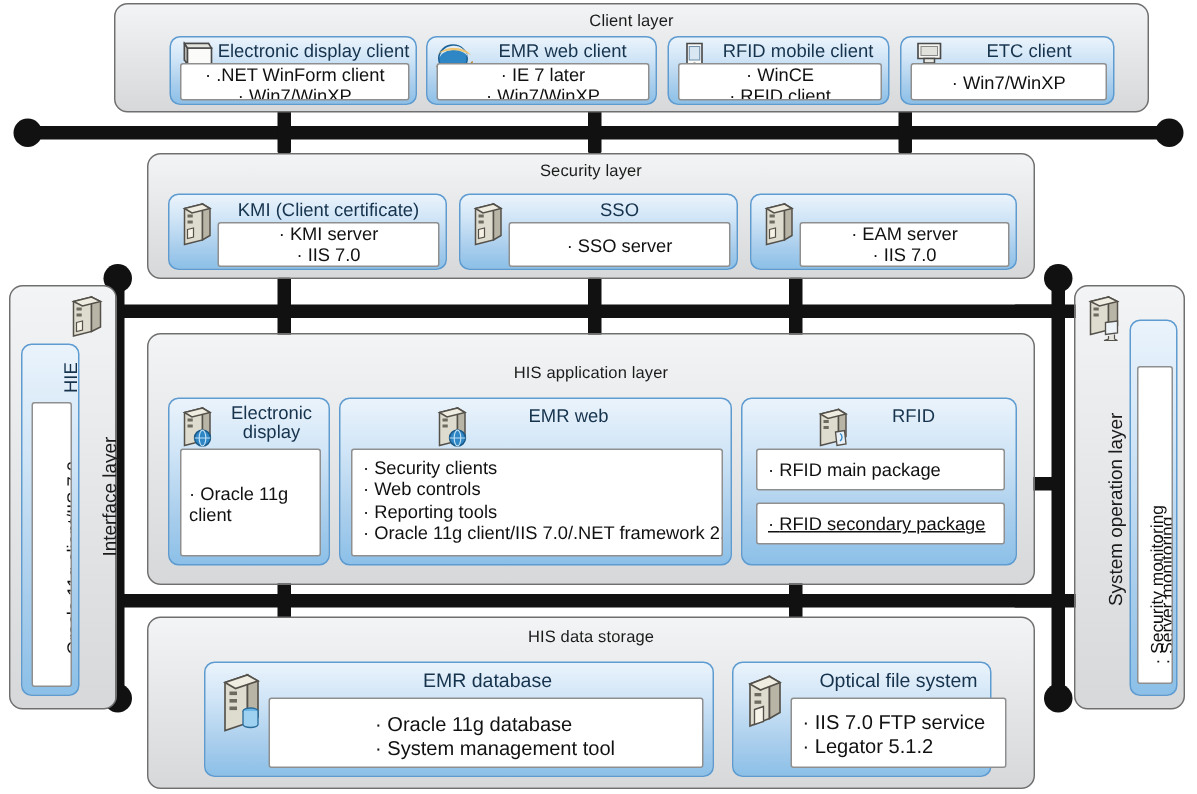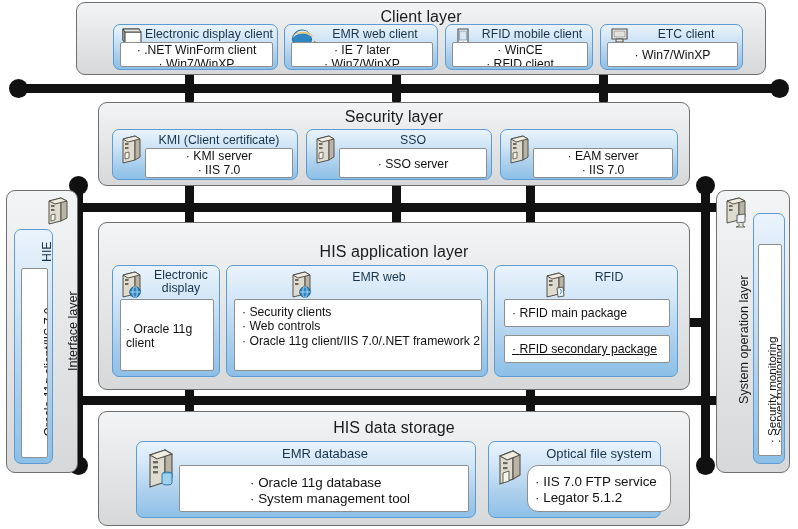--- a/index.html
+++ b/index.html
@@ -24,21 +24,21 @@
     position:absolute;
     border:1.4px solid #6f6f6f;
     border-radius:9px;
     background:linear-gradient(180deg,#f3f4f5 0%,#e7e8ea 42%,#d6d8da 100%);
     box-sizing:border-box;
   }
   .layer-title{
     position:absolute;
     left:0;right:0;
     text-align:center;
-    font-size:16px;
+    font-size:11px;
     color:#1b1b1b;
     letter-spacing:.1px;
   }
 
   
   .card{
     position:absolute;
     border:1.3px solid #5d9bd0;
     border-radius:7px;
     background:linear-gradient(180deg,#eaf3fb 0%,#d2e6f7 30%,#a8cdec 72%,#8cc0e8 100%);
@@ -291,20 +291,21 @@
           <circle cx="16" cy="22" r="5.3" fill="#2f86c5" stroke="#1b5a88" stroke-width="1"></circle>
           <ellipse cx="16" cy="22" rx="2.2" ry="5.3" fill="none" stroke="#bfe0f5" stroke-width=".8"></ellipse>
           <path d="M10.8 22 H21.2" stroke="#bfe0f5" stroke-width=".8"></path>
         </svg>
       </span>
       <div class="card-title" style="left:92px;top:5px;width:120px;">EMR web</div>
       <div class="card-body" style="left:7px;top:33px;width:248px;height:72px;">
         <ul class="bullets" style="padding:5px 0 0 7px;">
           <li>Security clients</li>
           <li>Web controls</li>
+          <li>Reporting tools</li>
           <li>Oracle 11g client/IIS 7.0/.NET framework 2.0</li>
         </ul>
       </div>
     </div>
 
     <div class="card" style="left:395px;top:42px;width:184px;height:112px;">
       <span class="icon" style="left:48px;top:4px;">
         <svg width="28" height="30" viewBox="0 0 28 30">
           <path d="M4 6 L16 3 L16 24 L4 27 Z" fill="#dedbcf" stroke="#54514a" stroke-width="1"></path>
           <path d="M16 3 L21 6 L21 21 L16 24 Z" fill="#b9b5a6" stroke="#54514a" stroke-width="1"></path>
@@ -359,21 +360,21 @@
         <svg width="32" height="44" viewBox="0 0 32 44">
           <path d="M5 9 L18 4 L18 32 L5 37 Z" fill="#dedbcf" stroke="#54514a" stroke-width="1.1"></path>
           <path d="M18 4 L25 8 L25 28 L18 32 Z" fill="#b9b5a6" stroke="#54514a" stroke-width="1.1"></path>
           <path d="M5 9 L12 13 L25 8 L18 4 Z" fill="#efece1" stroke="#54514a" stroke-width="1.1"></path>
           <rect x="8" y="15" width="4.5" height="2.2" fill="#6d6a60"></rect>
           <rect x="8" y="20" width="4.5" height="2.2" fill="#6d6a60"></rect>
           <path d="M8 26 L14 24 L14 34 L8 36 Z" fill="#f7f4ea" stroke="#54514a" stroke-width=".9"></path>
         </svg>
       </span>
       <div class="card-title" style="left:36px;top:5px;width:148px;font-size:13px;">Optical file system</div>
-      <div class="card-body" style="left:38px;top:23px;width:144px;height:47px;border-radius:11px;">
+      <div class="card-body" style="left:38px;top:23px;width:144px;height:47px;">
         <ul class="bullets" style="padding:8px 0 0 7px;font-size:13.4px;line-height:16px;">
           <li>IIS 7.0 FTP service</li>
           <li>Legator 5.1.2</li>
         </ul>
       </div>
     </div>
   </div>
 
   <div class="layer" style="left:6px;top:190px;width:72px;height:283px;">
     <span class="icon" style="left:38px;top:4px;">

